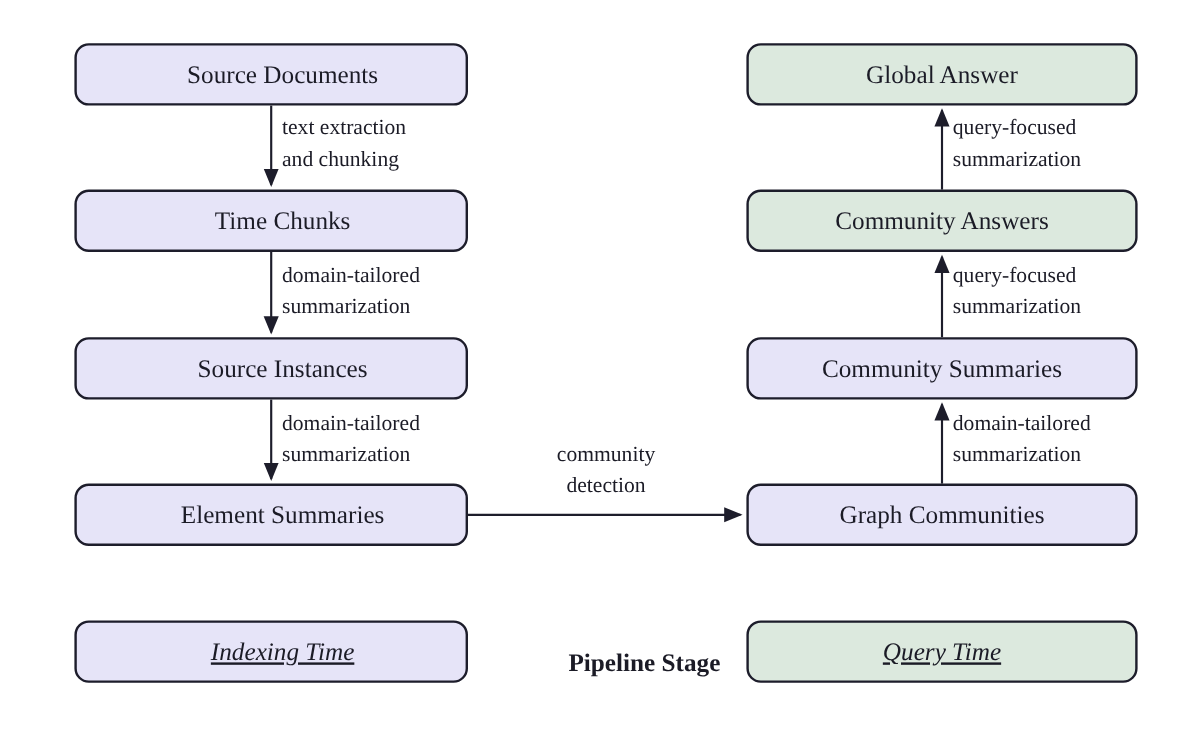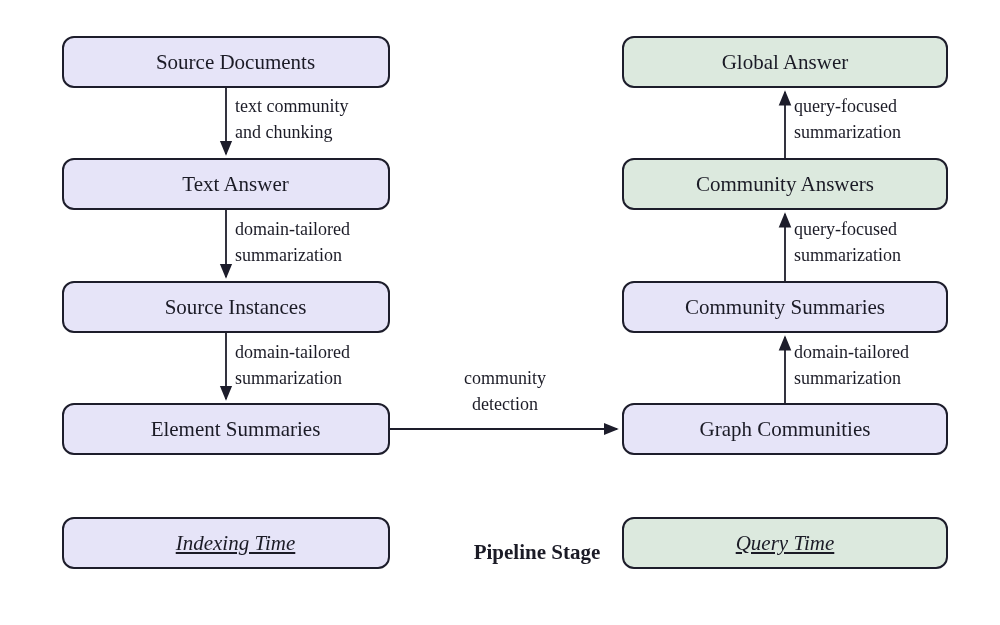--- a/index.html
+++ b/index.html
@@ -86,30 +86,30 @@
     <line x1="226" y1="333" x2="226" y2="399" marker-end="url(#arrowhead)"></line>
 
     <line x1="390" y1="429" x2="617" y2="429" marker-end="url(#arrowhead)"></line>
 
     <line x1="785" y1="403" x2="785" y2="337" marker-end="url(#arrowhead)"></line>
     <line x1="785" y1="281" x2="785" y2="214" marker-end="url(#arrowhead)"></line>
     <line x1="785" y1="158" x2="785" y2="92" marker-end="url(#arrowhead)"></line>
   </svg>
 
   <div class="node indexing col-left row-1">Source Documents</div>
-  <div class="node indexing col-left row-2">Text Answer</div>
+  <div class="node indexing col-left row-2">Time Chunks</div>
   <div class="node indexing col-left row-3">Source Instances</div>
   <div class="node indexing col-left row-4">Element Summaries</div>
 
   <div class="node query col-right row-1">Global Answer</div>
   <div class="node query col-right row-2">Community Answers</div>
   <div class="node indexing col-right row-3">Community Summaries</div>
   <div class="node indexing col-right row-4">Graph Communities</div>
 
-  <div class="edge-label" style="left:235px; top:93px;">text community
+  <div class="edge-label" style="left:235px; top:93px;">text extraction
 and chunking</div>
   <div class="edge-label" style="left:235px; top:216px;">domain-tailored
 summarization</div>
   <div class="edge-label" style="left:235px; top:339px;">domain-tailored
 summarization</div>
 
   <div class="edge-label centered" style="left:425px; top:365px; width:160px;">community
 detection</div>
 
   <div class="edge-label" style="left:794px; top:339px;">domain-tailored

